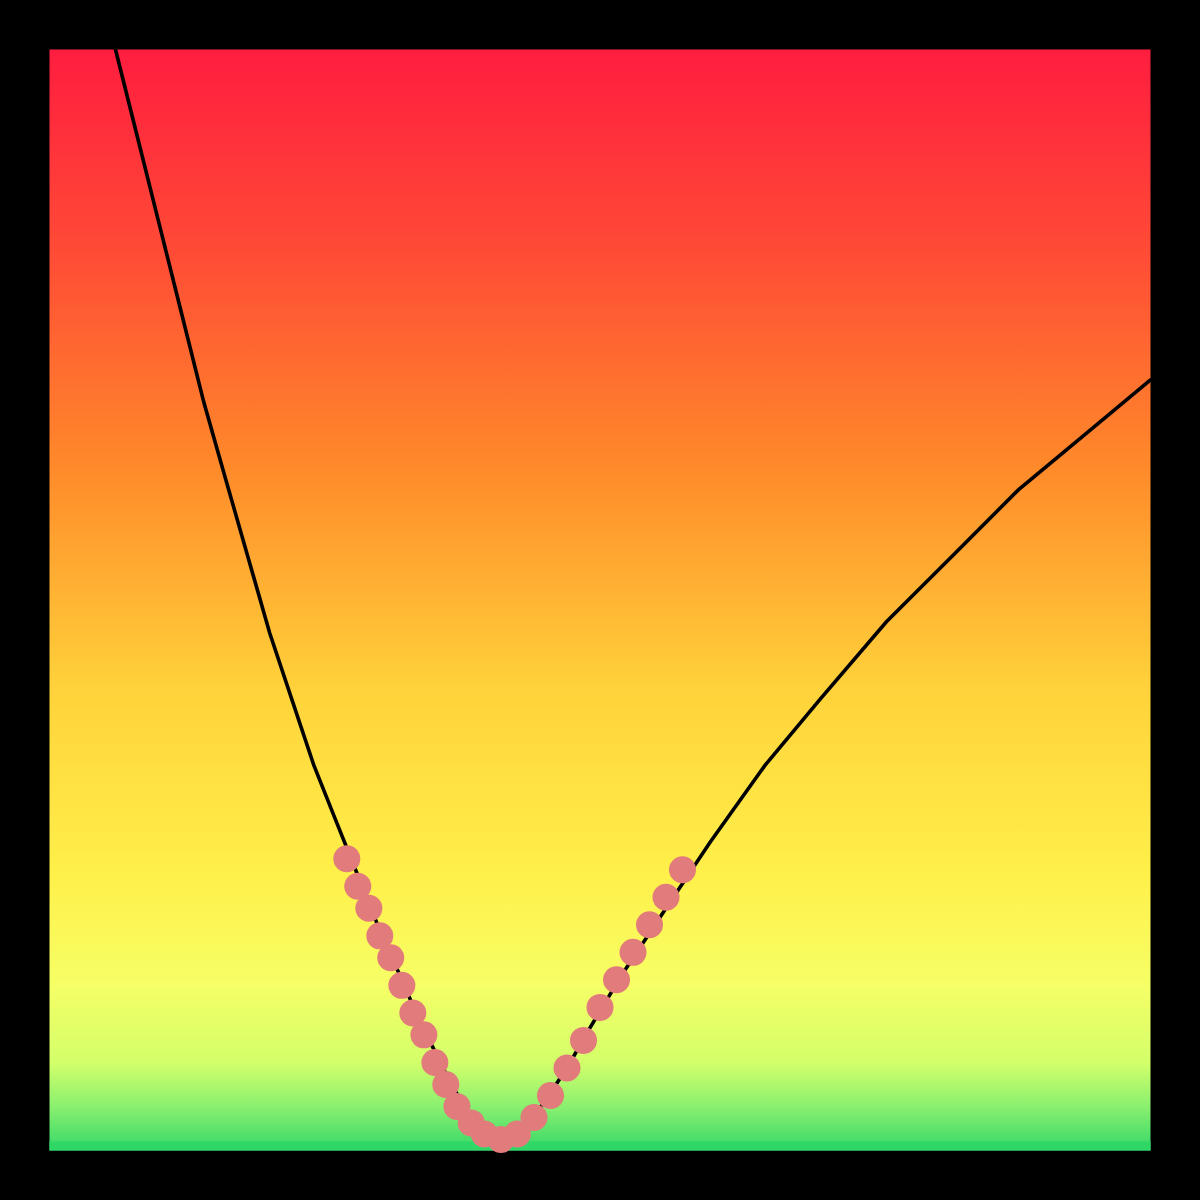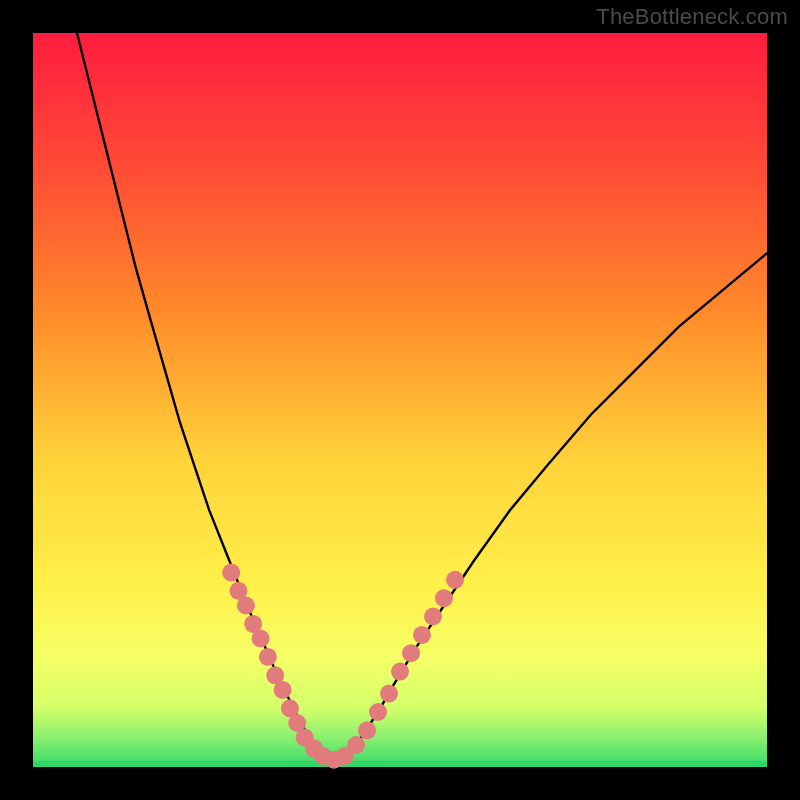--- a/index.html
+++ b/index.html
@@ -29,21 +29,20 @@
   svg {
     position: absolute;
     top: 0;
     left: 0;
   }
 </style>
 </head>
 <body>
 
 <div class="stage">
-  <div class="watermark">TheBottleneck.com</div>
 
   <svg id="chart-svg" width="800" height="800" viewBox="0 0 800 800">
     <defs>
       <linearGradient id="bg-grad" x1="0" y1="0" x2="0" y2="1">
         <stop offset="0%" stop-color="#ff1d3f"></stop>
         <stop offset="18%" stop-color="#ff4a36"></stop>
         <stop offset="38%" stop-color="#ff8a2a"></stop>
         <stop offset="58%" stop-color="#ffd23a"></stop>
         <stop offset="75%" stop-color="#fff04a"></stop>
         <stop offset="85%" stop-color="#f6ff66"></stop>

